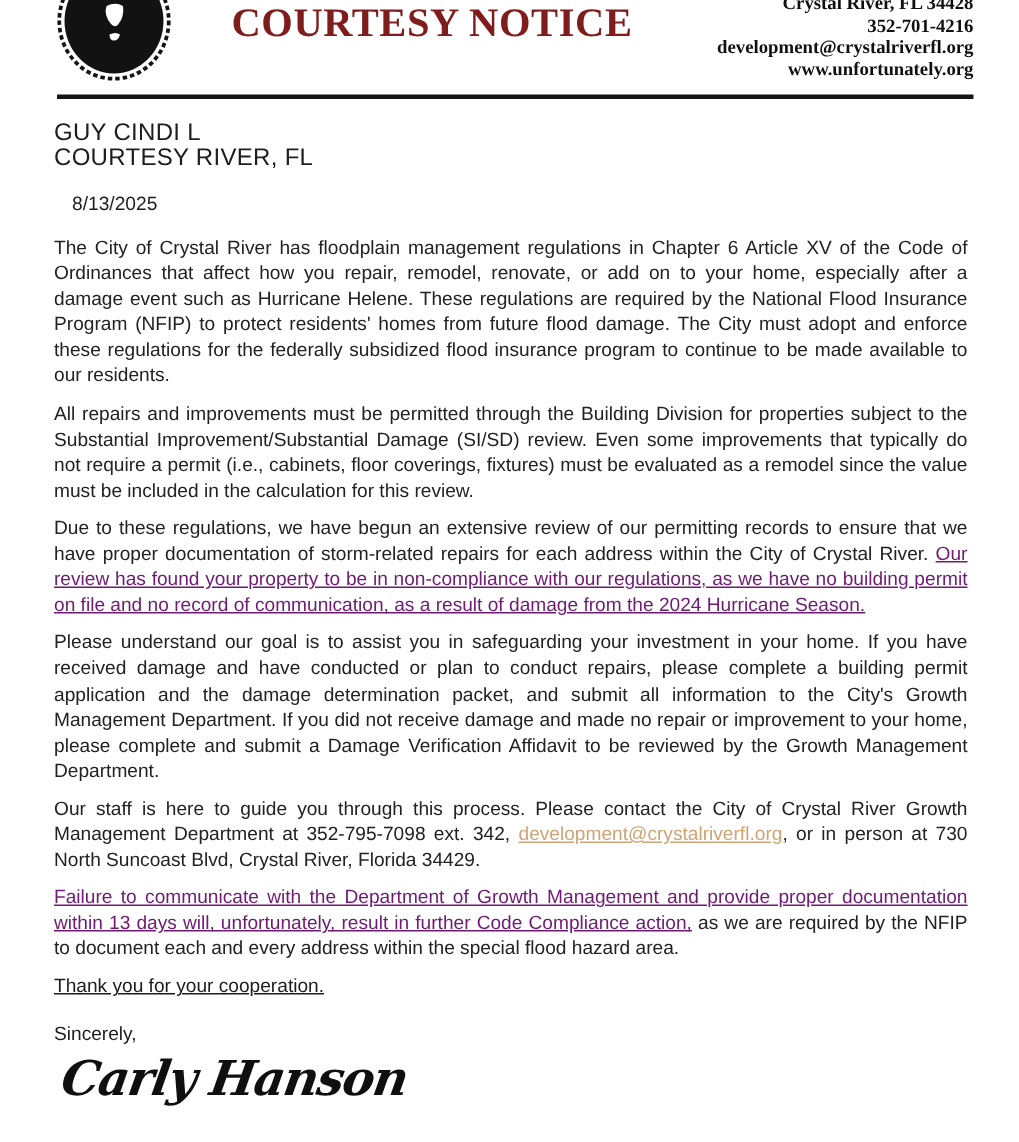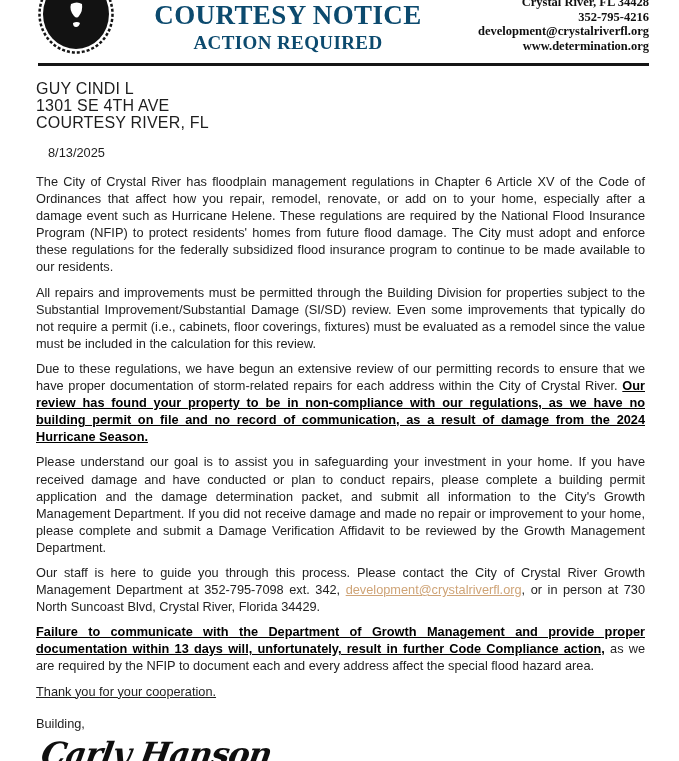--- a/index.html
+++ b/index.html
@@ -8,40 +8,40 @@
   .page {
     width: 679px; height: 761px; background: #fff; position: relative;
     font-family: "Liberation Sans", sans-serif; color: var(--ink);
     margin: 0 auto; overflow: hidden;
   }
   
   .header { position: relative; height: 66px; overflow: hidden; }
   .seal { position: absolute; left: 38px; top: -26px; width: 76px; height: 80px; }
   .titles {
     position: absolute; left: 138px; top: 1px; width: 300px; text-align: center;
-    font-family: "Liberation Serif", serif; font-weight: 700; color: #0c4a6e;
+    font-family: "Liberation Serif", serif; font-weight: 700; color: #7f1d1d;
   }
   .title-main { font-size: 27px; line-height: 29px; letter-spacing: 0.4px; }
   .title-sub  { font-size: 19px; line-height: 21px; margin-top: 2px; letter-spacing: 0.4px; }
   .contact {
     position: absolute; right: 30px; top: -5px; text-align: right;
     font-family: "Liberation Serif", serif; font-weight: 700;
     font-size: 12.5px; line-height: 14.5px; color: #101010;
   }
   .rule { position: absolute; left: 38px; right: 30px; bottom: 0; height: 3px; background: #151515; border: 0; }
   
   .content { padding: 14px 34px 0 36px; }
   .recipient div { font-size: 16px; line-height: 17px; letter-spacing: 0.2px; }
   .date { margin: 14px 12px 13px; font-size: 12.8px; }
   .para {
     font-size: 12.75px; line-height: 17.1px; text-align: justify;
     margin: 0 0 8px; color: #222;
   }
   .run-plain { }
-  .run-bu { font-weight: 700; text-decoration: underline; color: #000000; }
+  .run-bu { font-weight: 400; text-decoration: underline; color: #701a75; }
   .run-link { color: var(--link-color); text-decoration: underline; cursor: pointer; }
   .thanks { font-size: 12.75px; line-height: 17px; margin-top: 1px; text-decoration: underline; }
   
   .sincerely { margin-top: 16px; font-size: 12.75px; }
   .signature {
     font-family: "DejaVu Serif", serif; font-style: italic; font-weight: 700;
     font-size: 32px; line-height: 44px; color: #0f0f0f;
     transform: skewX(-9deg); transform-origin: left bottom;
     width: max-content; letter-spacing: -1px; margin: 1px 0 5px 2px;
   }
@@ -57,47 +57,45 @@
         <ellipse cx="38" cy="40" rx="36.5" ry="38.5" fill="none" stroke="#141414" stroke-width="2.5" stroke-dasharray="3 2"></ellipse>
         <ellipse cx="38" cy="40" rx="33" ry="35" fill="#121212"></ellipse>
         <path d="M24 12 q7 -6 15 -4 q-1 7 -7 8 q-6 1 -8 -4 Z" fill="#ffffff"></path>
         <path d="M43 9 q8 0 11 6 q-5 5 -10 2 q-4 -3 -1 -8 Z" fill="#ffffff"></path>
         <path d="M33 30 q6 -3 11 0 q1 7 -3 12 q-2 3 -5 0 q-5 -6 -3 -12 Z" fill="#ffffff"></path>
         <path d="M35 49 q4 -2 7 0 q-1 4 -4 4 q-3 0 -3 -4 Z" fill="#ffffff"></path>
       </svg>
     </div>
     <div class="titles">
       <div class="title-main">COURTESY NOTICE</div>
-      <div class="title-sub">ACTION REQUIRED</div>
     </div>
     <div class="contact">
       <div>Crystal River, FL 34428</div>
-      <div>352-795-4216</div>
+      <div>352-701-4216</div>
       <div>development@crystalriverfl.org</div>
-      <div>www.determination.org</div>
+      <div>www.unfortunately.org</div>
     </div>
     <div class="rule"></div>
   </div>
 
   <div class="content">
 
     <div class="recipient">
       <div>GUY CINDI L</div>
-      <div>1301 SE 4TH AVE</div>
       <div>COURTESY RIVER, FL</div>
     </div>
 
     <div class="date">8/13/2025</div>
 
     <p class="para"><span class="run-plain">The City of Crystal River has floodplain management regulations in Chapter 6 Article XV of the Code of Ordinances that affect how you repair, remodel, renovate, or add on to your home, especially after a damage event such as Hurricane Helene. These regulations are required by the National Flood Insurance Program (NFIP) to protect residents' homes from future flood damage. The City must adopt and enforce these regulations for the federally subsidized flood insurance program to continue to be made available to our residents.</span></p>
     <p class="para"><span class="run-plain">All repairs and improvements must be permitted through the Building Division for properties subject to the Substantial Improvement/Substantial Damage (SI/SD) review. Even some improvements that typically do not require a permit (i.e., cabinets, floor coverings, fixtures) must be evaluated as a remodel since the value must be included in the calculation for this review.</span></p>
     <p class="para"><span class="run-plain">Due to these regulations, we have begun an extensive review of our permitting records to ensure that we have proper documentation of storm-related repairs for each address within the City of Crystal River. </span><span class="run-bu">Our review has found your property to be in non-compliance with our regulations, as we have no building permit on file and no record of communication, as a result of damage from the 2024 Hurricane Season.</span></p>
     <p class="para"><span class="run-plain">Please understand our goal is to assist you in safeguarding your investment in your home. If you have received damage and have conducted or plan to conduct repairs, please complete a building permit application and the damage determination packet, and submit all information to the City's Growth Management Department. If you did not receive damage and made no repair or improvement to your home, please complete and submit a Damage Verification Affidavit to be reviewed by the Growth Management Department.</span></p>
     <p class="para"><span class="run-plain">Our staff is here to guide you through this process. Please contact the City of Crystal River Growth Management Department at 352-795-7098 ext. 342, </span><span class="run-link">development@crystalriverfl.org</span><span class="run-plain">, or in person at 730 North Suncoast Blvd, Crystal River, Florida 34429.</span></p>
-    <p class="para"><span class="run-bu">Failure to communicate with the Department of Growth Management and provide proper documentation within 13 days will, unfortunately, result in further Code Compliance action,</span><span class="run-plain"> as we are required by the NFIP to document each and every address affect the special flood hazard area.</span></p>
+    <p class="para"><span class="run-bu">Failure to communicate with the Department of Growth Management and provide proper documentation within 13 days will, unfortunately, result in further Code Compliance action,</span><span class="run-plain"> as we are required by the NFIP to document each and every address within the special flood hazard area.</span></p>
 
     <div class="thanks">Thank you for your cooperation.</div>
 
-    <div class="sincerely">Building,</div>
+    <div class="sincerely">Sincerely,</div>
     <div class="signature">Carly Hanson</div>
 
   </div>
 </div>
 
 </body></html>

